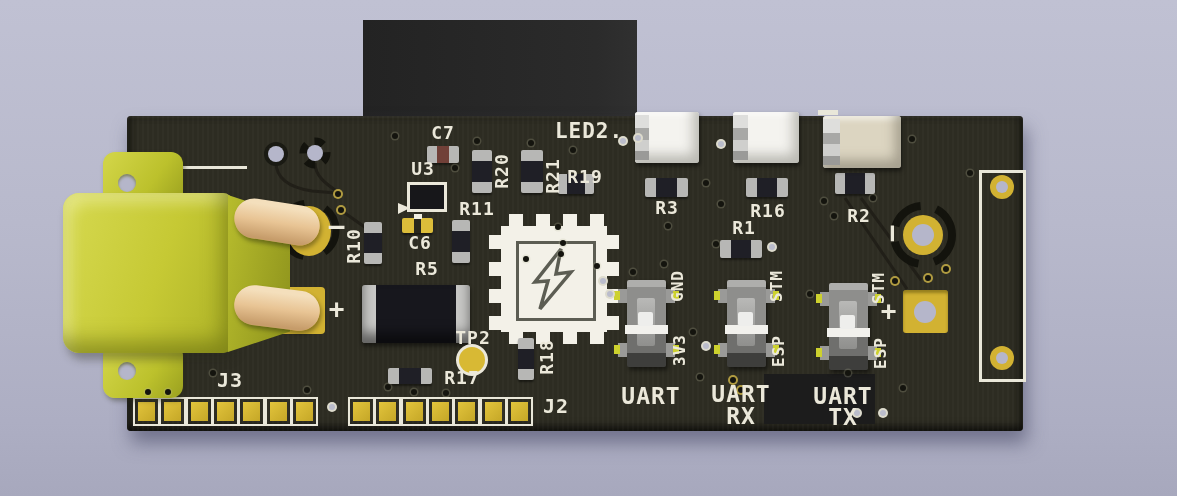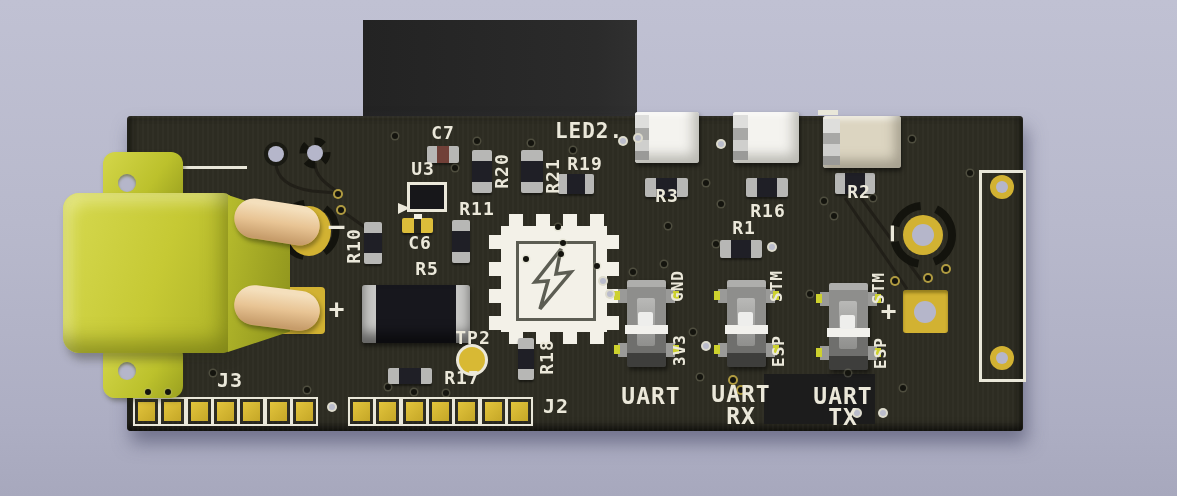--- a/index.html
+++ b/index.html
@@ -292,30 +292,30 @@
   <div class="via g" style="left:730px;top:377px;"></div>
   <div class="via g" style="left:738px;top:387px;"></div>
   <div class="via g" style="left:892px;top:278px;"></div>
   <div class="via g" style="left:925px;top:275px;"></div>
   <div class="via g" style="left:943px;top:266px;"></div>
 
   <span class="silk s18" style="left:443px;top:133px;">C7</span>
   <span class="silk s18" style="left:423px;top:169px;">U3</span>
   <span class="silk s18 v" style="left:502px;top:171px;">R20</span>
   <span class="silk s18 v" style="left:553px;top:176px;">R21</span>
-  <span class="silk s18" style="left:585px;top:164px;">R19</span>
+  <span class="silk s18" style="left:585px;top:177px;">R19</span>
   <span class="silk s21" style="left:589px;top:131px;">LED2.</span>
   <span class="silk s18" style="left:477px;top:209px;">R11</span>
   <span class="silk s18 v" style="left:354px;top:246px;">R10</span>
   <span class="silk s18" style="left:420px;top:243px;">C6</span>
   <span class="silk s18" style="left:427px;top:269px;">R5</span>
-  <span class="silk s18" style="left:667px;top:196px;">R3</span>
+  <span class="silk s18" style="left:667px;top:208px;">R3</span>
   <span class="silk s18" style="left:768px;top:211px;">R16</span>
   <span class="silk s18" style="left:744px;top:228px;">R1</span>
-  <span class="silk s18" style="left:859px;top:192px;">R2</span>
+  <span class="silk s18" style="left:859px;top:216px;">R2</span>
   <span class="silk s18" style="left:462px;top:378px;">R17</span>
   <span class="silk s18 v" style="left:547px;top:357px;">R18</span>
   <span class="silk s18" style="left:473px;top:338px;">TP2</span>
   <span class="silk s20" style="left:230px;top:380px;">J3</span>
   <span class="silk s20" style="left:556px;top:406px;">J2</span>
 
   <span class="silk s26" style="left:337px;top:226px;">–</span>
   <span class="silk s26" style="left:337px;top:309px;">+</span>
   <span class="silk s26 v" style="left:891px;top:233px;">–</span>
   <span class="silk s26" style="left:889px;top:311px;">+</span>

